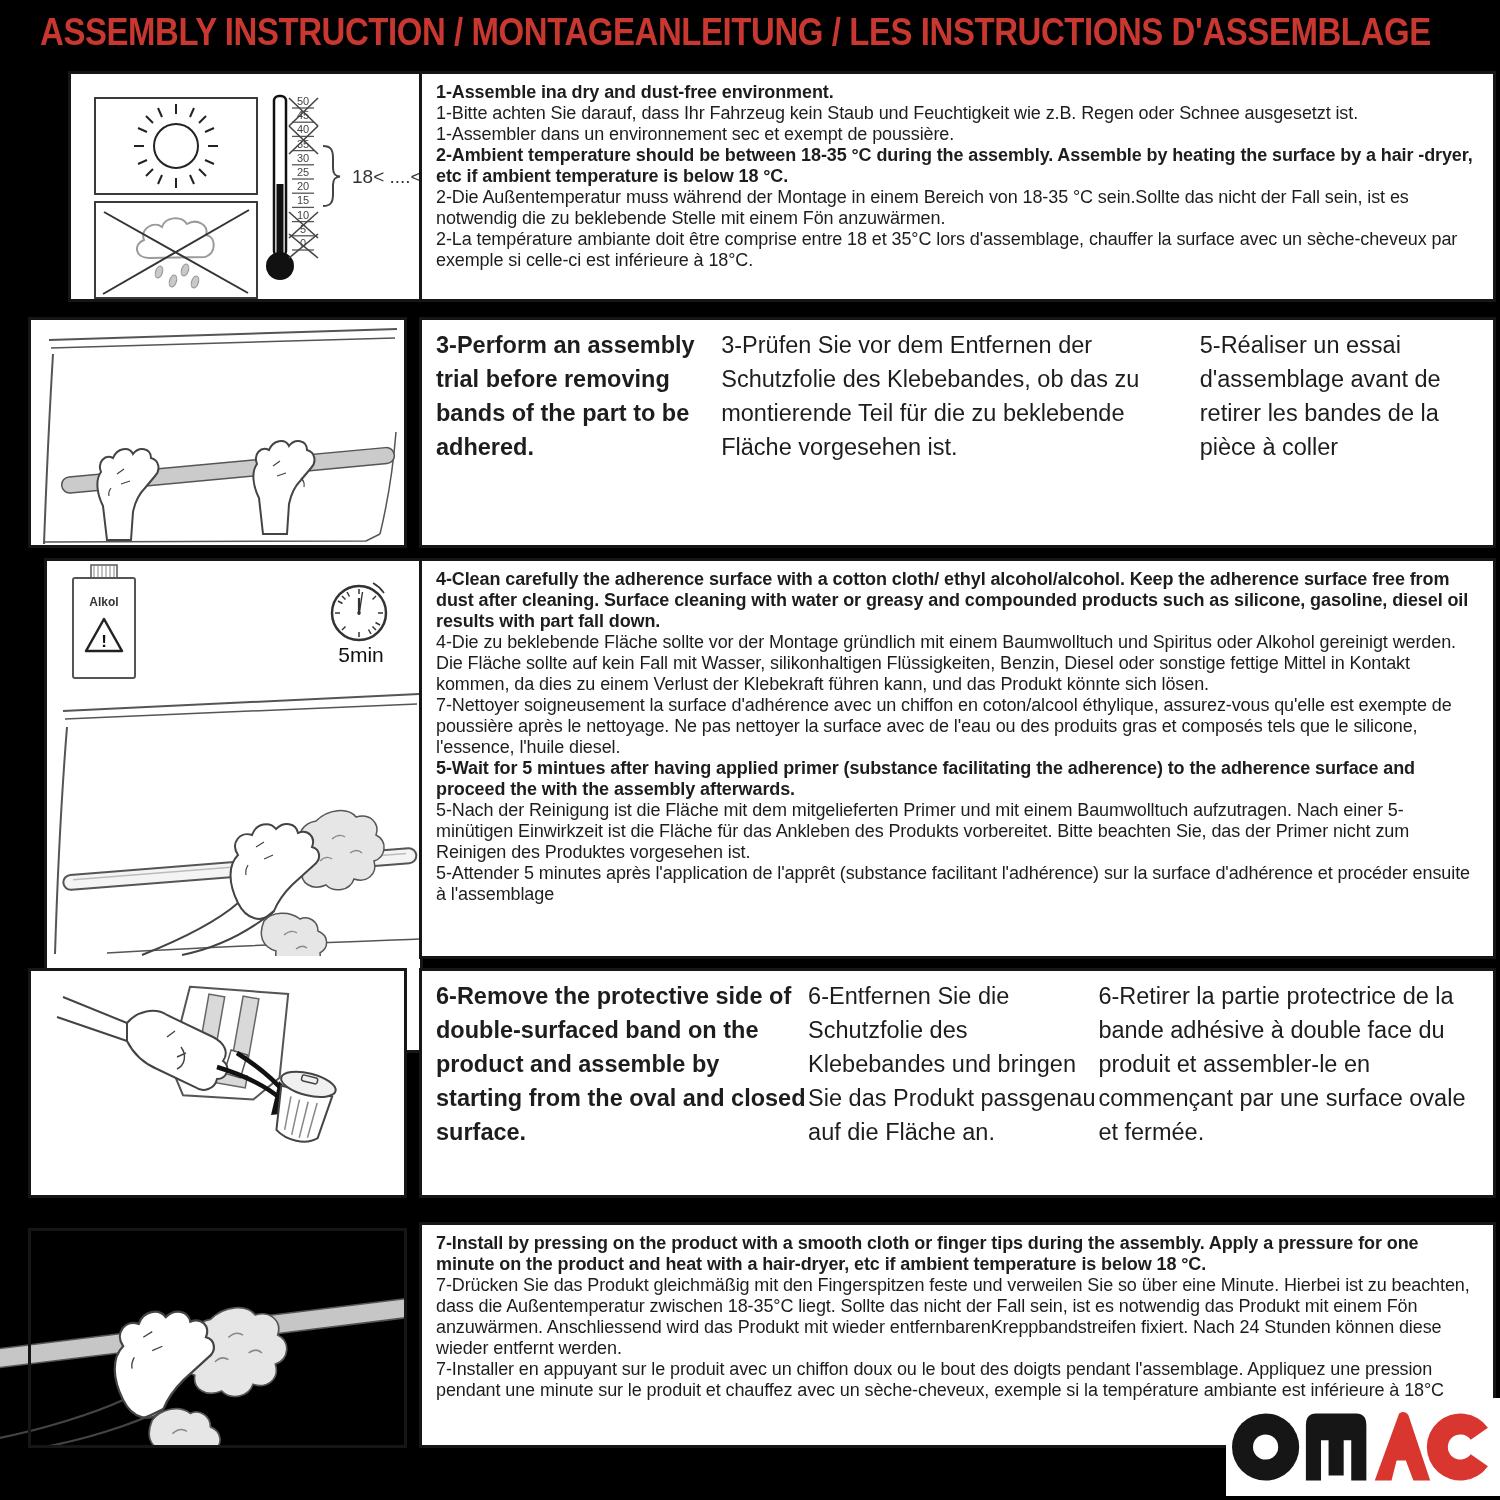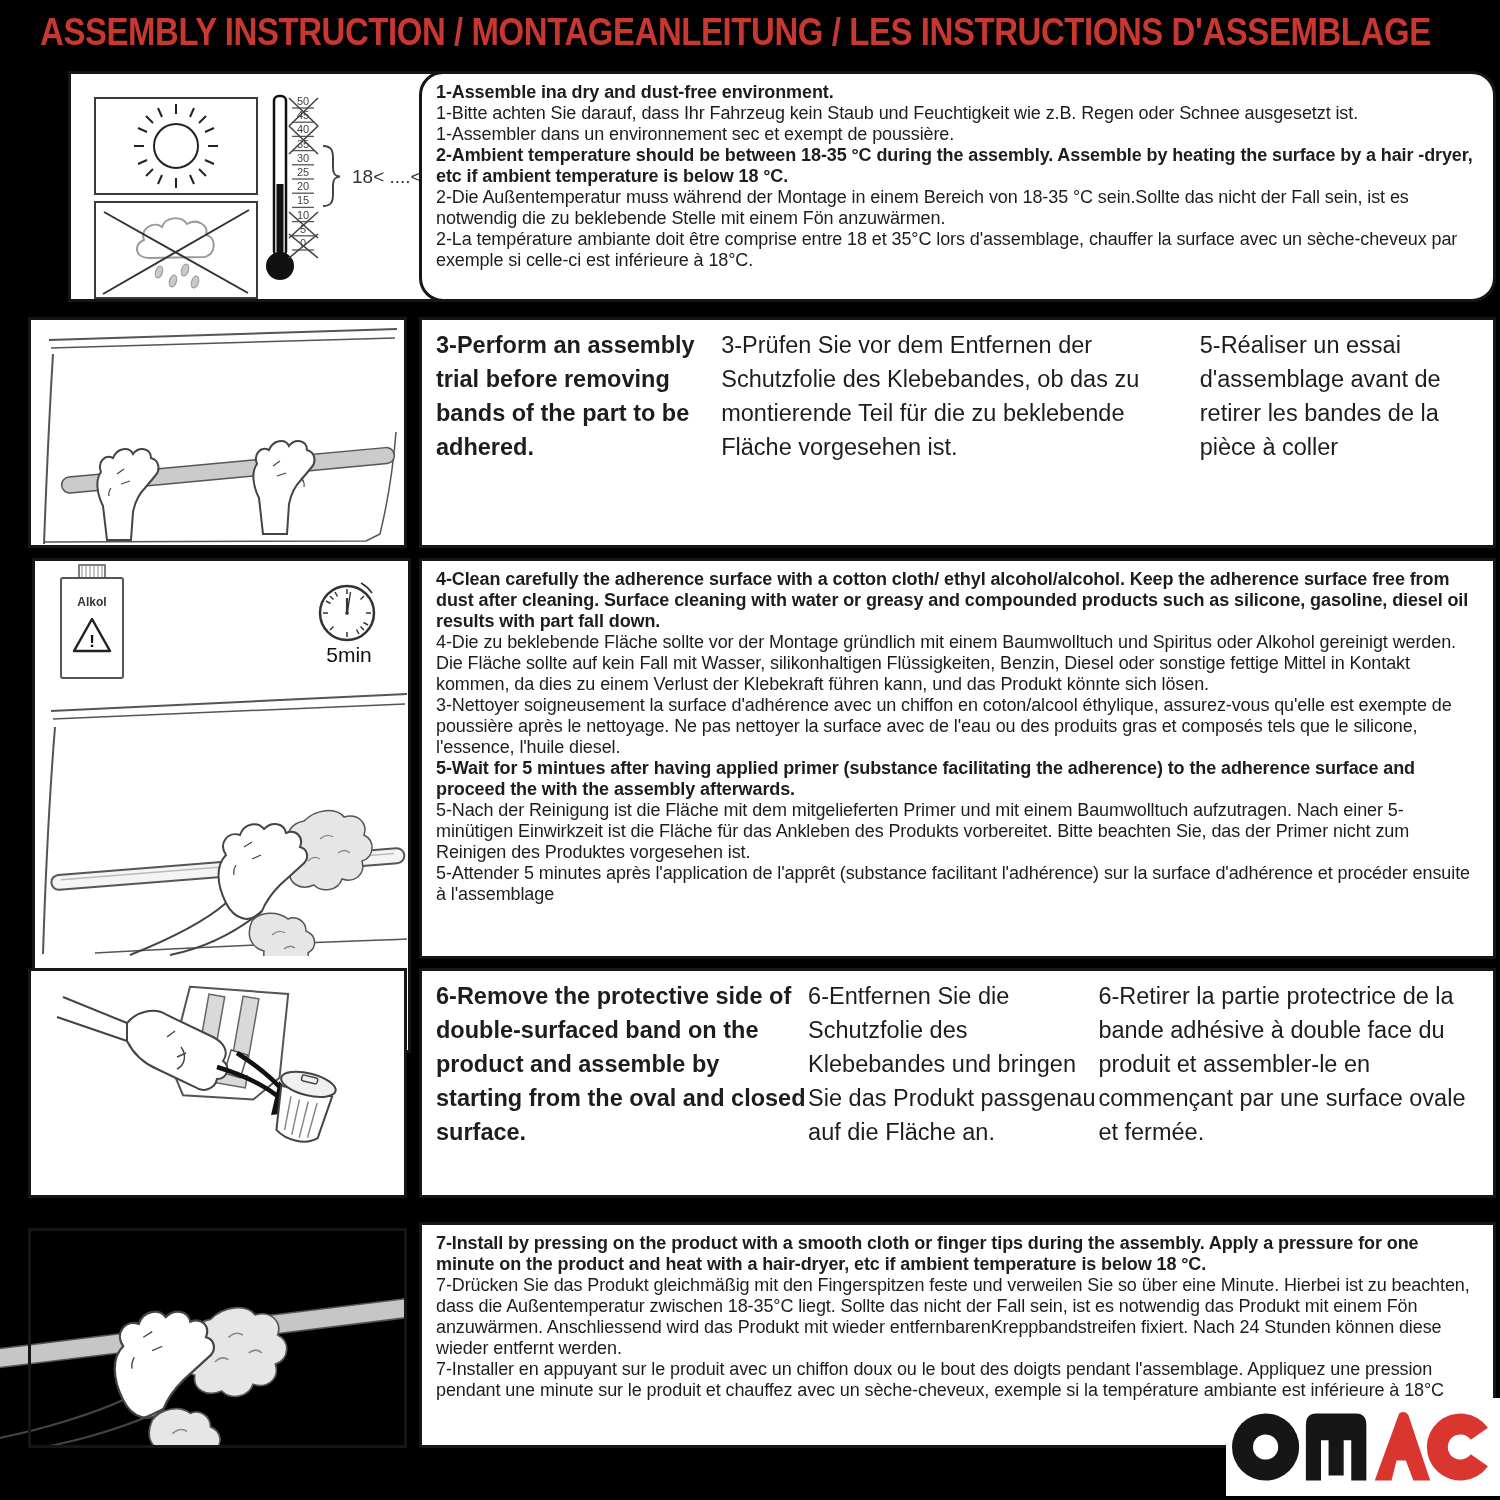--- a/index.html
+++ b/index.html
@@ -112,21 +112,21 @@
           <line x1="218" y1="160" x2="247" y2="184"></line>
             <line x1="247" y1="160" x2="218" y2="184"></line>
         </g>
 
         <path d="M252 72 C260 72 262 76 262 84 L262 94 C262 100 264 102 269 102.5 C264 103 262 105 262 111 L262 120 C262 128 260 132 252 132" fill="none" stroke="#444" stroke-width="2"></path>
         <text x="281" y="109" font-size="19" fill="#333">18&lt; ....&lt;35 C</text>
       </g>
     </svg>
   </div>
 
-  <div class="panel-text small-text" style="left:419px;top:71px;width:1077px;height:231px;border-radius:24px;">
+  <div class="panel-text small-text" style="left:419px;top:71px;width:1077px;height:231px;">
     <p class="b">1-Assemble ina dry and dust-free environment.</p>
     <p>1-Bitte achten Sie darauf, dass Ihr Fahrzeug kein Staub und Feuchtigkeit wie z.B. Regen oder Schnee ausgesetzt ist.</p>
     <p>1-Assembler dans un environnement sec et exempt de poussière.</p>
     <p class="b gap">2-Ambient temperature should be between 18-35 °C  during the assembly. Assemble by heating the surface by a hair -dryer, etc if ambient temperature is below 18 °C.</p>
     <p>2-Die Außentemperatur muss während der Montage in einem Bereich von 18-35 °C  sein.Sollte das nicht der Fall sein, ist es notwendig die zu beklebende Stelle mit einem Fön anzuwärmen.</p>
     <p>2-La température ambiante doit être comprise entre 18 et 35°C lors d'assemblage, chauffer la surface avec un sèche-cheveux par exemple si celle-ci est inférieure à 18°C.</p>
   </div>
 
   <div class="panel-img" style="left:28px;top:317px;width:379px;height:231px;">
     <svg class="ill" style="left:0;top:0;" width="373" height="225" viewBox="0 0 373 225">
@@ -150,21 +150,21 @@
       </g>
     </svg>
   </div>
 
   <div class="panel-text big-text" style="left:419px;top:317px;width:1077px;height:231px;">
     <p class="b">3-Perform an assembly trial before removing bands of the part to be adhered.</p>
     <p>3-Prüfen Sie vor dem Entfernen der Schutzfolie des Klebebandes, ob das zu montierende Teil für die zu beklebende Fläche vorgesehen ist.</p>
     <p>5-Réaliser un essai d'assemblage avant de retirer les bandes de la pièce à coller</p>
   </div>
 
-  <div class="panel-img" style="left:32px;top:558px;width:379px;height:495px;">
+  <div class="panel-img" style="left:44px;top:558px;width:379px;height:495px;">
     <svg class="ill" style="left:0;top:0;" width="373" height="395" viewBox="0 0 373 395">
 
       <g transform="translate(26,4)">
         <rect x="18" y="0" width="26" height="13" fill="#fff" stroke="#555" stroke-width="1.5"></rect>
         <g stroke="#888" stroke-width="1">
             <line x1="21" y1="0" x2="21" y2="13"></line>
             <line x1="25" y1="0" x2="25" y2="13"></line>
             <line x1="29" y1="0" x2="29" y2="13"></line>
             <line x1="33" y1="0" x2="33" y2="13"></line>
             <line x1="37" y1="0" x2="37" y2="13"></line>
@@ -219,21 +219,21 @@
         <path d="M-24 90 C-40 104 -70 122 -120 142 M12 98 C-10 116 -40 134 -80 142" fill="none" stroke="#444" stroke-width="2"></path>
         <path d="M2 108 C-4 122 0 134 14 138 C12 150 24 158 36 152 C46 158 60 152 58 140 C68 134 66 122 56 118 C56 108 46 102 38 106 C28 98 10 98 2 108 Z" fill="#e6e6e6" stroke="#555" stroke-width="1.5"></path>
         <path d="M22 122 q7 -6 13 -2 M34 136 q6 -5 11 -1" fill="none" stroke="#888" stroke-width="1.4"></path>
       </g>
     </svg>
   </div>
 
   <div class="panel-text small-text" style="left:419px;top:558px;width:1077px;height:401px;">
     <p class="b">4-Clean carefully the adherence surface with a cotton cloth/ ethyl alcohol/alcohol. Keep the adherence surface free from dust after cleaning. Surface cleaning with water or greasy and compounded products such as silicone, gasoline, diesel oil results with part fall down.</p>
     <p>4-Die zu beklebende Fläche sollte vor der Montage gründlich mit einem Baumwolltuch und Spiritus oder Alkohol gereinigt werden. Die Fläche sollte auf kein Fall mit Wasser, silikonhaltigen Flüssigkeiten, Benzin, Diesel oder sonstige fettige Mittel in Kontakt kommen, da dies zu einem Verlust der Klebekraft führen kann, und das Produkt könnte sich lösen.</p>
-    <p>3-Nettoyer soigneusement la surface d'adhérence avec un chiffon en coton/alcool éthylique, assurez-vous qu'elle est exempte de poussière après le nettoyage. Ne pas nettoyer la surface avec de l'eau ou des produits gras et composés tels que le silicone, l'essence, l'huile diesel.</p>
+    <p>7-Nettoyer soigneusement la surface d'adhérence avec un chiffon en coton/alcool éthylique, assurez-vous qu'elle est exempte de poussière après le nettoyage. Ne pas nettoyer la surface avec de l'eau ou des produits gras et composés tels que le silicone, l'essence, l'huile diesel.</p>
     <p class="b gap">5-Wait for 5 mintues after having applied primer (substance facilitating the adherence) to the adherence surface and proceed the with the assembly afterwards.</p>
     <p>5-Nach der Reinigung ist die Fläche mit dem mitgelieferten Primer und mit einem Baumwolltuch aufzutragen. Nach einer 5-minütigen Einwirkzeit ist die Fläche für das Ankleben des Produkts vorbereitet. Bitte beachten Sie, das der Primer nicht zum Reinigen des Produktes vorgesehen ist.</p>
     <p>5-Attender 5 minutes après l'application de l'apprêt (substance facilitant l'adhérence) sur la surface d'adhérence et procéder ensuite à l'assemblage</p>
   </div>
 
   <div class="panel-img" style="left:28px;top:968px;width:379px;height:230px;">
     <svg class="ill" style="left:0;top:0;" width="373" height="224" viewBox="0 0 373 224">
 
       <g transform="rotate(10 190 70)">
         <path d="M150 22 L248 12 L254 96 L232 122 L162 130 L144 102 Z" fill="#fff" stroke="#555" stroke-width="2"></path>

